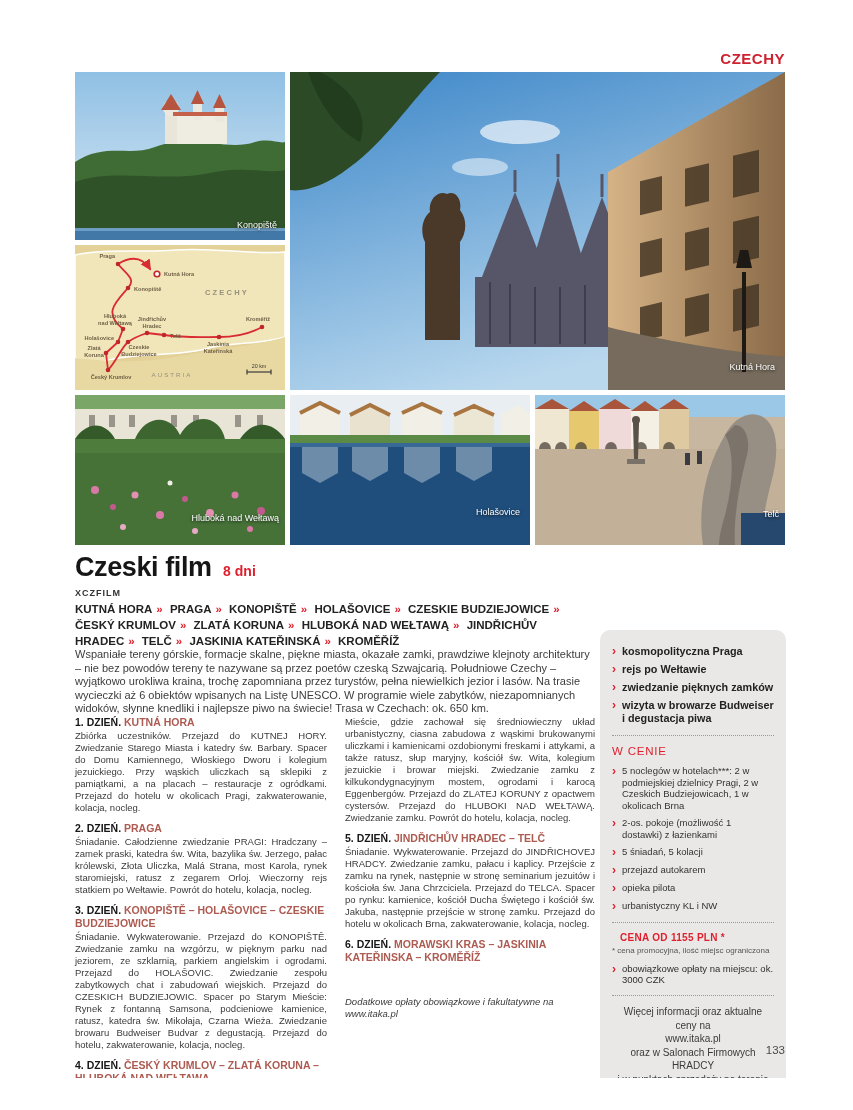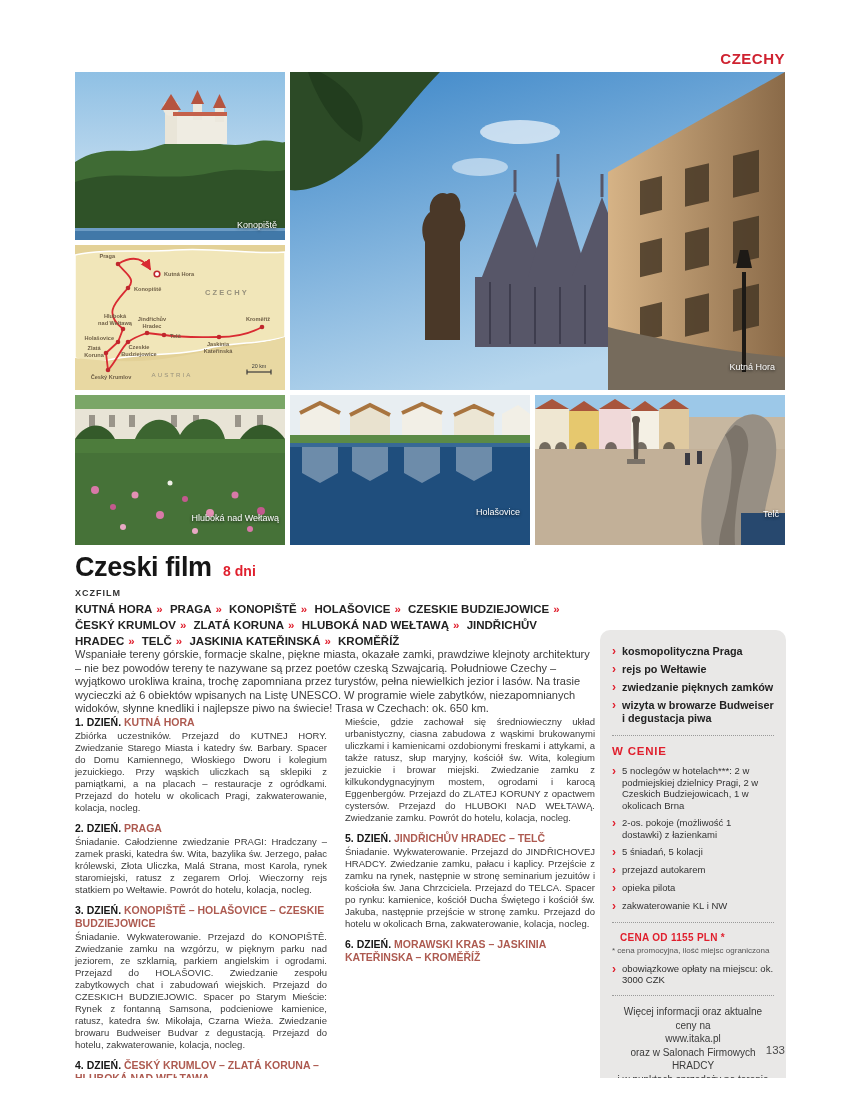--- a/index.html
+++ b/index.html
@@ -49,21 +49,21 @@
   .cont{margin-bottom:8px;}
   .extra-note{margin-top:32px;font-style:italic;font-size:9.5px;color:#3a3a3a;}
 
   
   .sidebar{position:absolute;left:600px;top:630px;width:186px;min-height:412px;
            background:#e9e8e7;border-radius:10px;padding:15px 12px 12px 12px;box-sizing:border-box;}
   .chev-item{display:flex;margin-bottom:5px;}
   .chev{color:#e01f2d;font-weight:bold;font-size:12px;line-height:12px;margin-right:6px;flex:0 0 auto;}
   .hl .chev-item{font-weight:bold;font-size:10.8px;line-height:13px;color:#222;}
   .dots{border:0;border-top:1.5px dotted #9a9a9a;margin:10px 0 9px 0;}
-  .wcenie-h{color:#e01f2d;font-weight:bold;font-size:11.5px;letter-spacing:.8px;margin:0 0 8px 0;}
+  .wcenie-h{color:#e01f2d;font-weight:normal;font-size:11.5px;letter-spacing:.8px;margin:0 0 8px 0;}
   .wc .chev-item{font-size:9.5px;line-height:11.5px;color:#333;margin-bottom:6px;}
   .price{color:#e01f2d;font-weight:bold;font-size:10px;letter-spacing:.3px;margin:2px 0 3px 8px;}
   .price-note{font-size:8px;color:#555;margin-bottom:8px;}
   .fees{font-size:9.5px;}
   .more-info{text-align:center;font-size:10px;line-height:13.5px;color:#3a3a3a;margin-top:4px;}
 
   .page-num{position:absolute;left:700px;top:1044px;width:85px;text-align:right;
             font-size:11.5px;color:#4a4a4a;}
 </style>
 </head>
@@ -360,20 +360,21 @@
 
         <div class="day">
           <h3><span class="day-num">5. DZIEŃ.</span> <span class="day-title">JINDŘICHŮV HRADEC – TELČ</span></h3>
           <p>Śniadanie. Wykwaterowanie. Przejazd do JINDŘICHOVEJ HRADCY. Zwiedzanie zamku, pałacu i kaplicy. Przejście z zamku na rynek, następnie w stronę seminarium jezuitów i kościoła św. Jana Chrzciciela. Przejazd do TELCA. Spacer po rynku: kamienice, kościół Ducha Świętego i kościół św. Jakuba, następnie przejście w stronę zamku. Przejazd do hotelu w okolicach Brna, zakwaterowanie, kolacja, nocleg.</p>
         </div>
 
         <div class="day">
           <h3><span class="day-num">6. DZIEŃ.</span> <span class="day-title">MORAWSKI KRAS – JASKINIA KATEŘINSKA – KROMĚŘÍŽ</span></h3>
         </div>
       </div>
+    <p class="extra-note">Dodatkowe opłaty obowiązkowe i fakultatywne na www.itaka.pl</p>
   </div>
 
   <aside class="sidebar">
     <div class="hl">
 
         <div class="chev-item">
           <span class="chev">›</span>
           <span>kosmopolityczna Praga</span>
         </div>
 
@@ -416,21 +417,21 @@
           <span>przejazd autokarem</span>
         </div>
 
         <div class="chev-item">
           <span class="chev">›</span>
           <span>opieka pilota</span>
         </div>
 
         <div class="chev-item">
           <span class="chev">›</span>
-          <span>zakwaterowanie KL i NW</span>
+          <span>urbanistyczny KL i NW</span>
         </div>
       </div>
     <hr class="dots">
     <div class="price">CENA OD 1155 PLN *</div>
     <div class="price-note">* cena promocyjna, ilość miejsc ograniczona</div>
     <div class="chev-item fees">
         <span class="chev">›</span>
         <span>obowiązkowe opłaty na miejscu: ok. 3000 CZK</span>
       </div>
     <hr class="dots">

